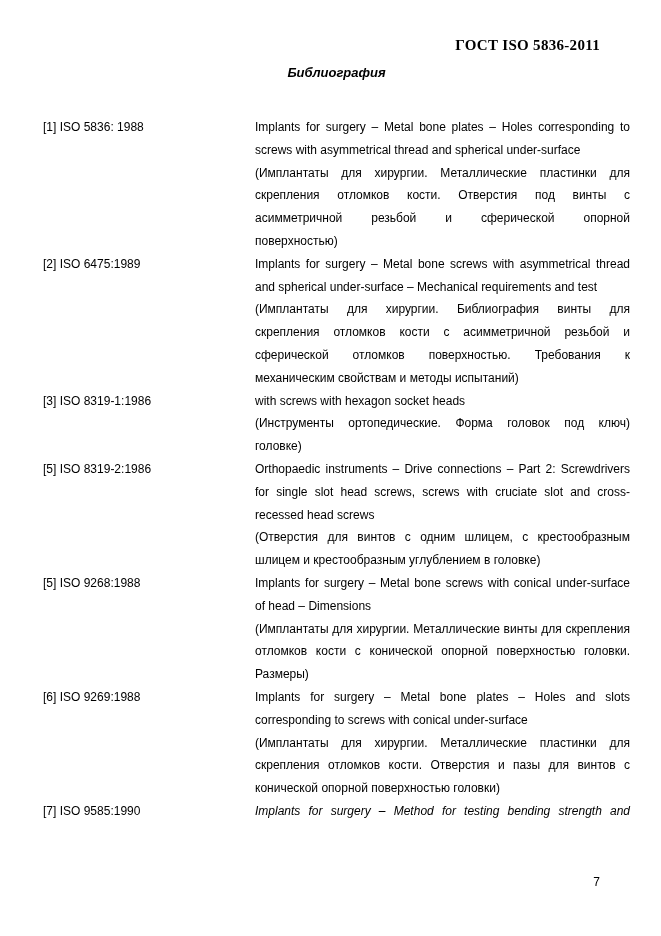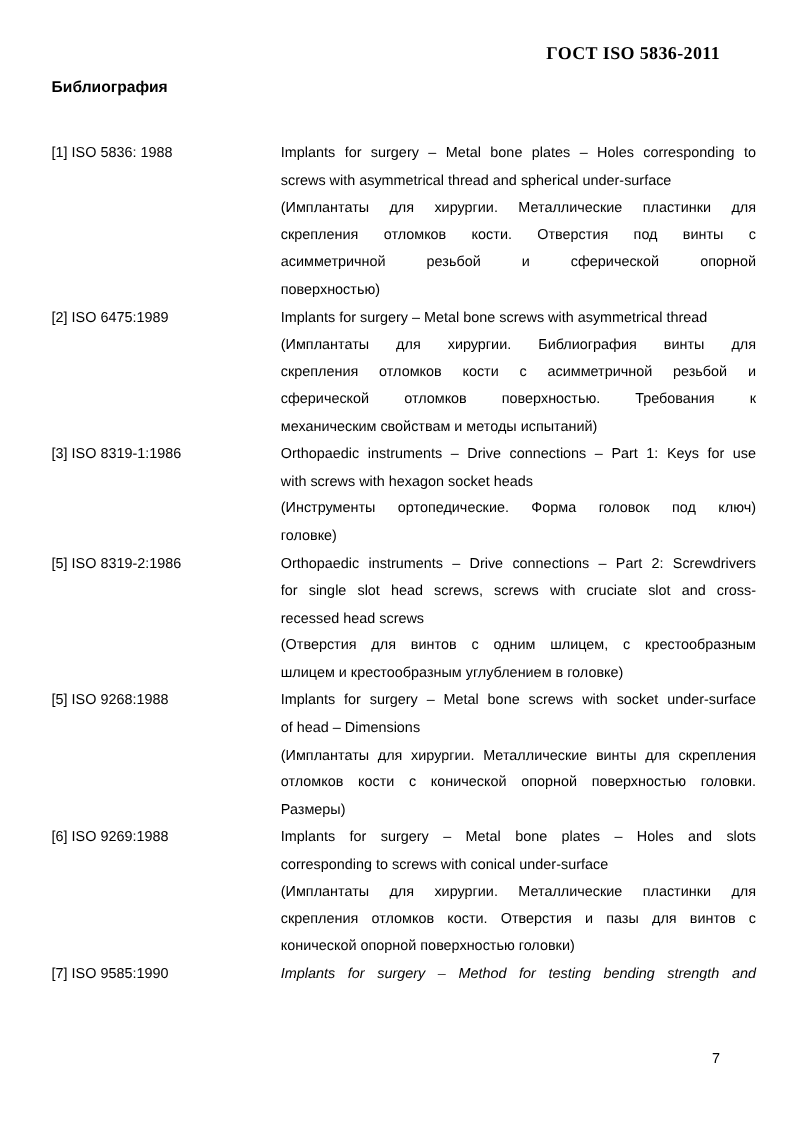--- a/index.html
+++ b/index.html
@@ -22,33 +22,34 @@
     font-family: "Liberation Serif", serif;
     font-weight: bold;
     font-size: 15px;
     letter-spacing: 0.3px;
   }
   .doc-title {
     position: absolute;
     top: 65px;
     left: 43px;
     width: 587px;
-    text-align: left;
+    text-align: center;
     font-weight: bold;
     font-size: 13px;
+    font-style: italic;
   }
   .refs {
     position: absolute;
     top: 116px;
     left: 43px;
     width: 587px;
     font-size: 12px;
     line-height: 22.8px;
   }
-  .ref-row { display: flex; }
+  .ref-row { display: flex; gap: 21px; }
   .ref-label { flex: 0 0 168px; width: 168px; }
   .ref-body { flex: 1 1 auto; min-width: 0; }
   
   .tline {
     text-align: justify;
     text-align-last: justify;
     white-space: normal;
     margin-left: 23px;
   }
   .lines > .tline:last-child { text-align-last: left; }
@@ -86,35 +87,35 @@
             <div class="tline">поверхностью)</div>
           </div>
       </div>
     </div>
 
     <div class="ref-row">
       <div class="ref-label">[2] ISO 6475:1989</div>
       <div class="ref-body">
         <div class="lines">
             <div class="tline">Implants for surgery – Metal bone screws with asymmetrical thread</div>
+            <div class="tline">and spherical under-surface – Mechanical requirements and test</div>
           </div>
         <div class="lines">
             <div class="tline">(Имплантаты для хирургии. Библиография винты для</div>
             <div class="tline">скрепления отломков кости с асимметричной резьбой и</div>
             <div class="tline">сферической отломков поверхностью. Требования к</div>
             <div class="tline">механическим свойствам и методы испытаний)</div>
           </div>
       </div>
     </div>
 
     <div class="ref-row">
       <div class="ref-label">[3] ISO 8319-1:1986</div>
       <div class="ref-body">
         <div class="lines">
-            <div class="tline">Orthopaedic instruments – Drive connections – Part 1: Keys for use</div>
             <div class="tline">with screws with hexagon socket heads</div>
           </div>
         <div class="lines">
             <div class="tline">(Инструменты ортопедические. Форма головок под ключ)</div>
             <div class="tline">головке)</div>
           </div>
       </div>
     </div>
 
     <div class="ref-row">
@@ -129,21 +130,21 @@
             <div class="tline">(Отверстия для винтов с одним шлицем, с крестообразным</div>
             <div class="tline">шлицем и крестообразным углублением в головке)</div>
           </div>
       </div>
     </div>
 
     <div class="ref-row">
       <div class="ref-label">[5] ISO 9268:1988</div>
       <div class="ref-body">
         <div class="lines">
-            <div class="tline">Implants for surgery – Metal bone screws with socket under-surface</div>
+            <div class="tline">Implants for surgery – Metal bone screws with conical under-surface</div>
             <div class="tline">of head – Dimensions</div>
           </div>
         <div class="lines">
             <div class="tline">(Имплантаты для хирургии. Металлические винты для скрепления</div>
             <div class="tline">отломков кости с конической опорной поверхностью головки.</div>
             <div class="tline">Размеры)</div>
           </div>
       </div>
     </div>
 

